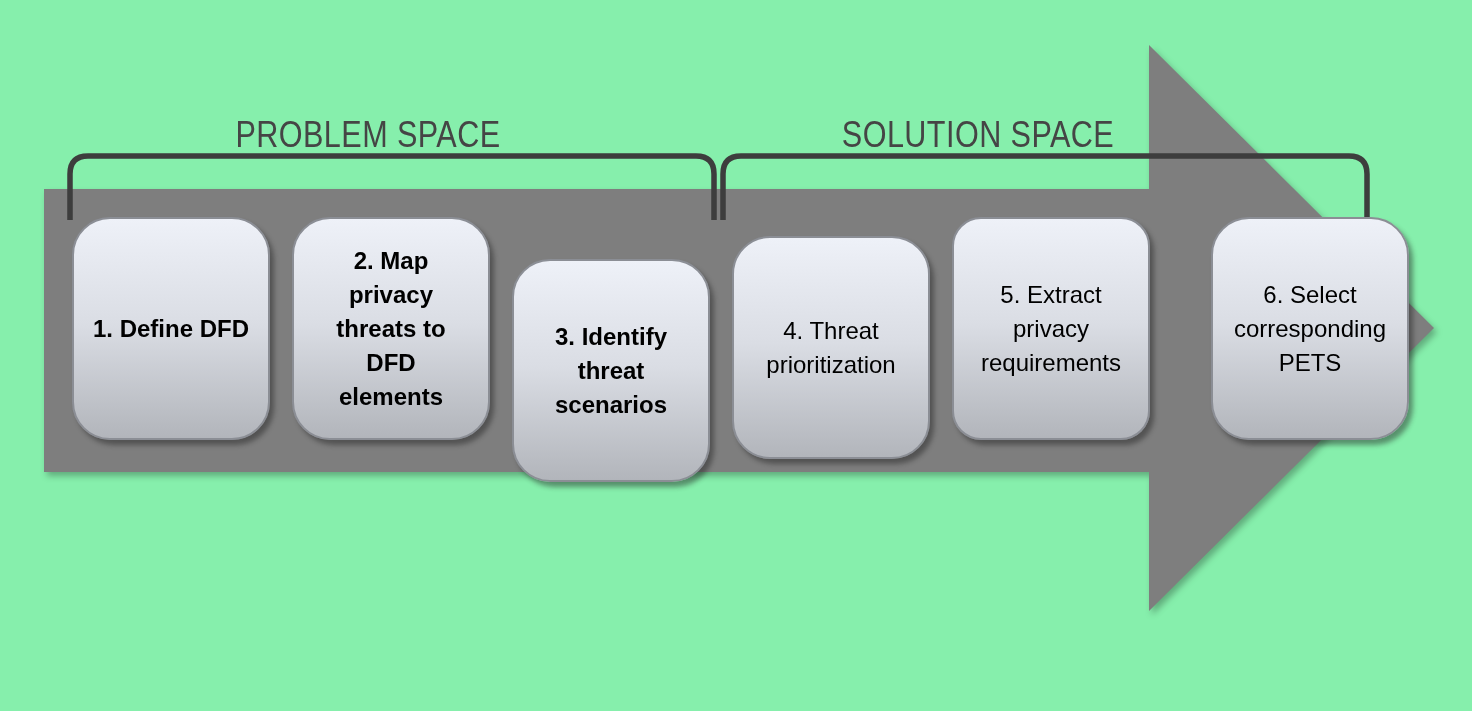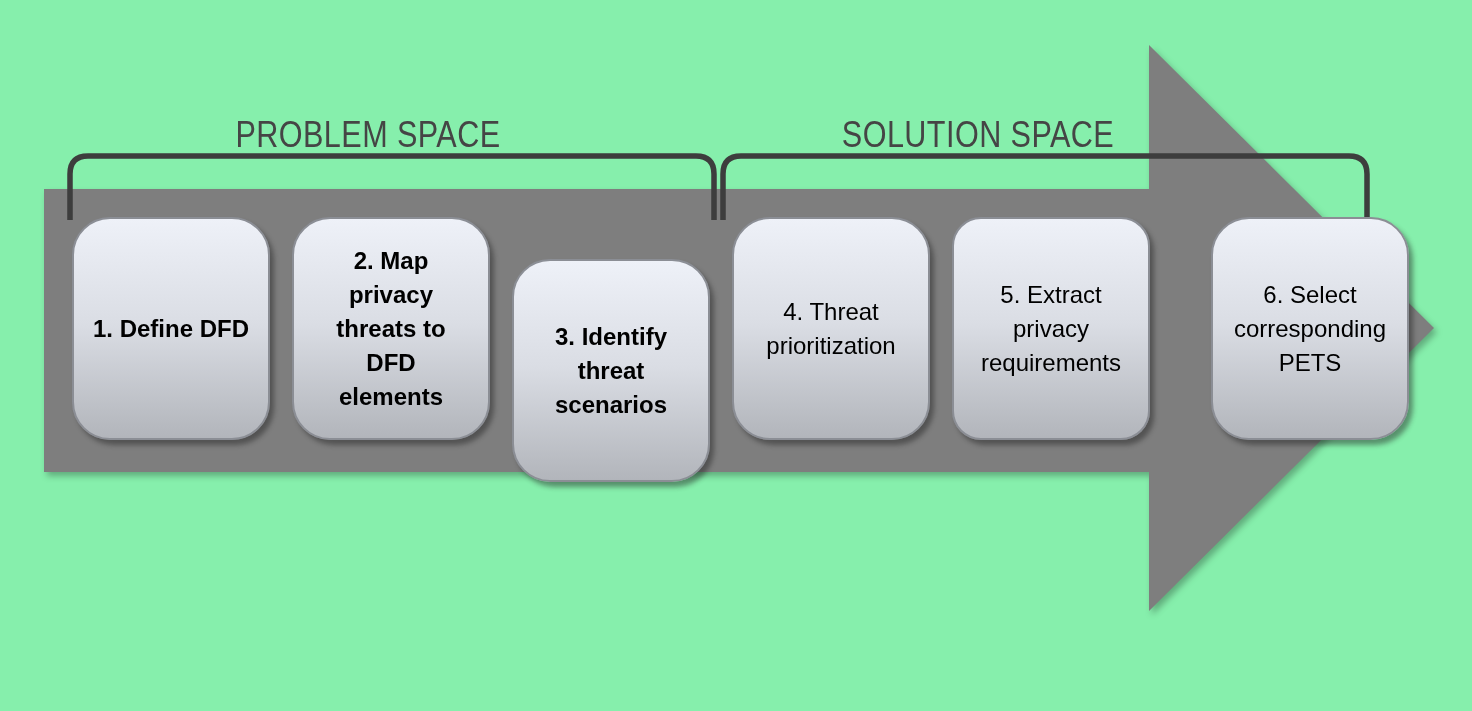--- a/index.html
+++ b/index.html
@@ -68,21 +68,21 @@
     color: var(--box-text, #000000);
     white-space: pre-line;
     padding: 0 8px;
   }
   .step-box.bold .step-label {
     font-weight: 700;
   }
   .pos-0 { left: 72px; }
   .pos-1 { left: 292px; }
   .pos-2 { left: 512px; margin-top: 42px; }
-  .pos-3 { left: 732px; }
+  .pos-3 { left: 732px; margin-top: 19px; }
   .pos-4 { left: 952px; border-radius: 29px; }
   .pos-5 { left: 1211px; }
 </style>
 </head>
 <body>
 
 <div id="canvas">
 
   <svg id="shapes" viewBox="0 0 1472 711" xmlns="http://www.w3.org/2000/svg">
 

